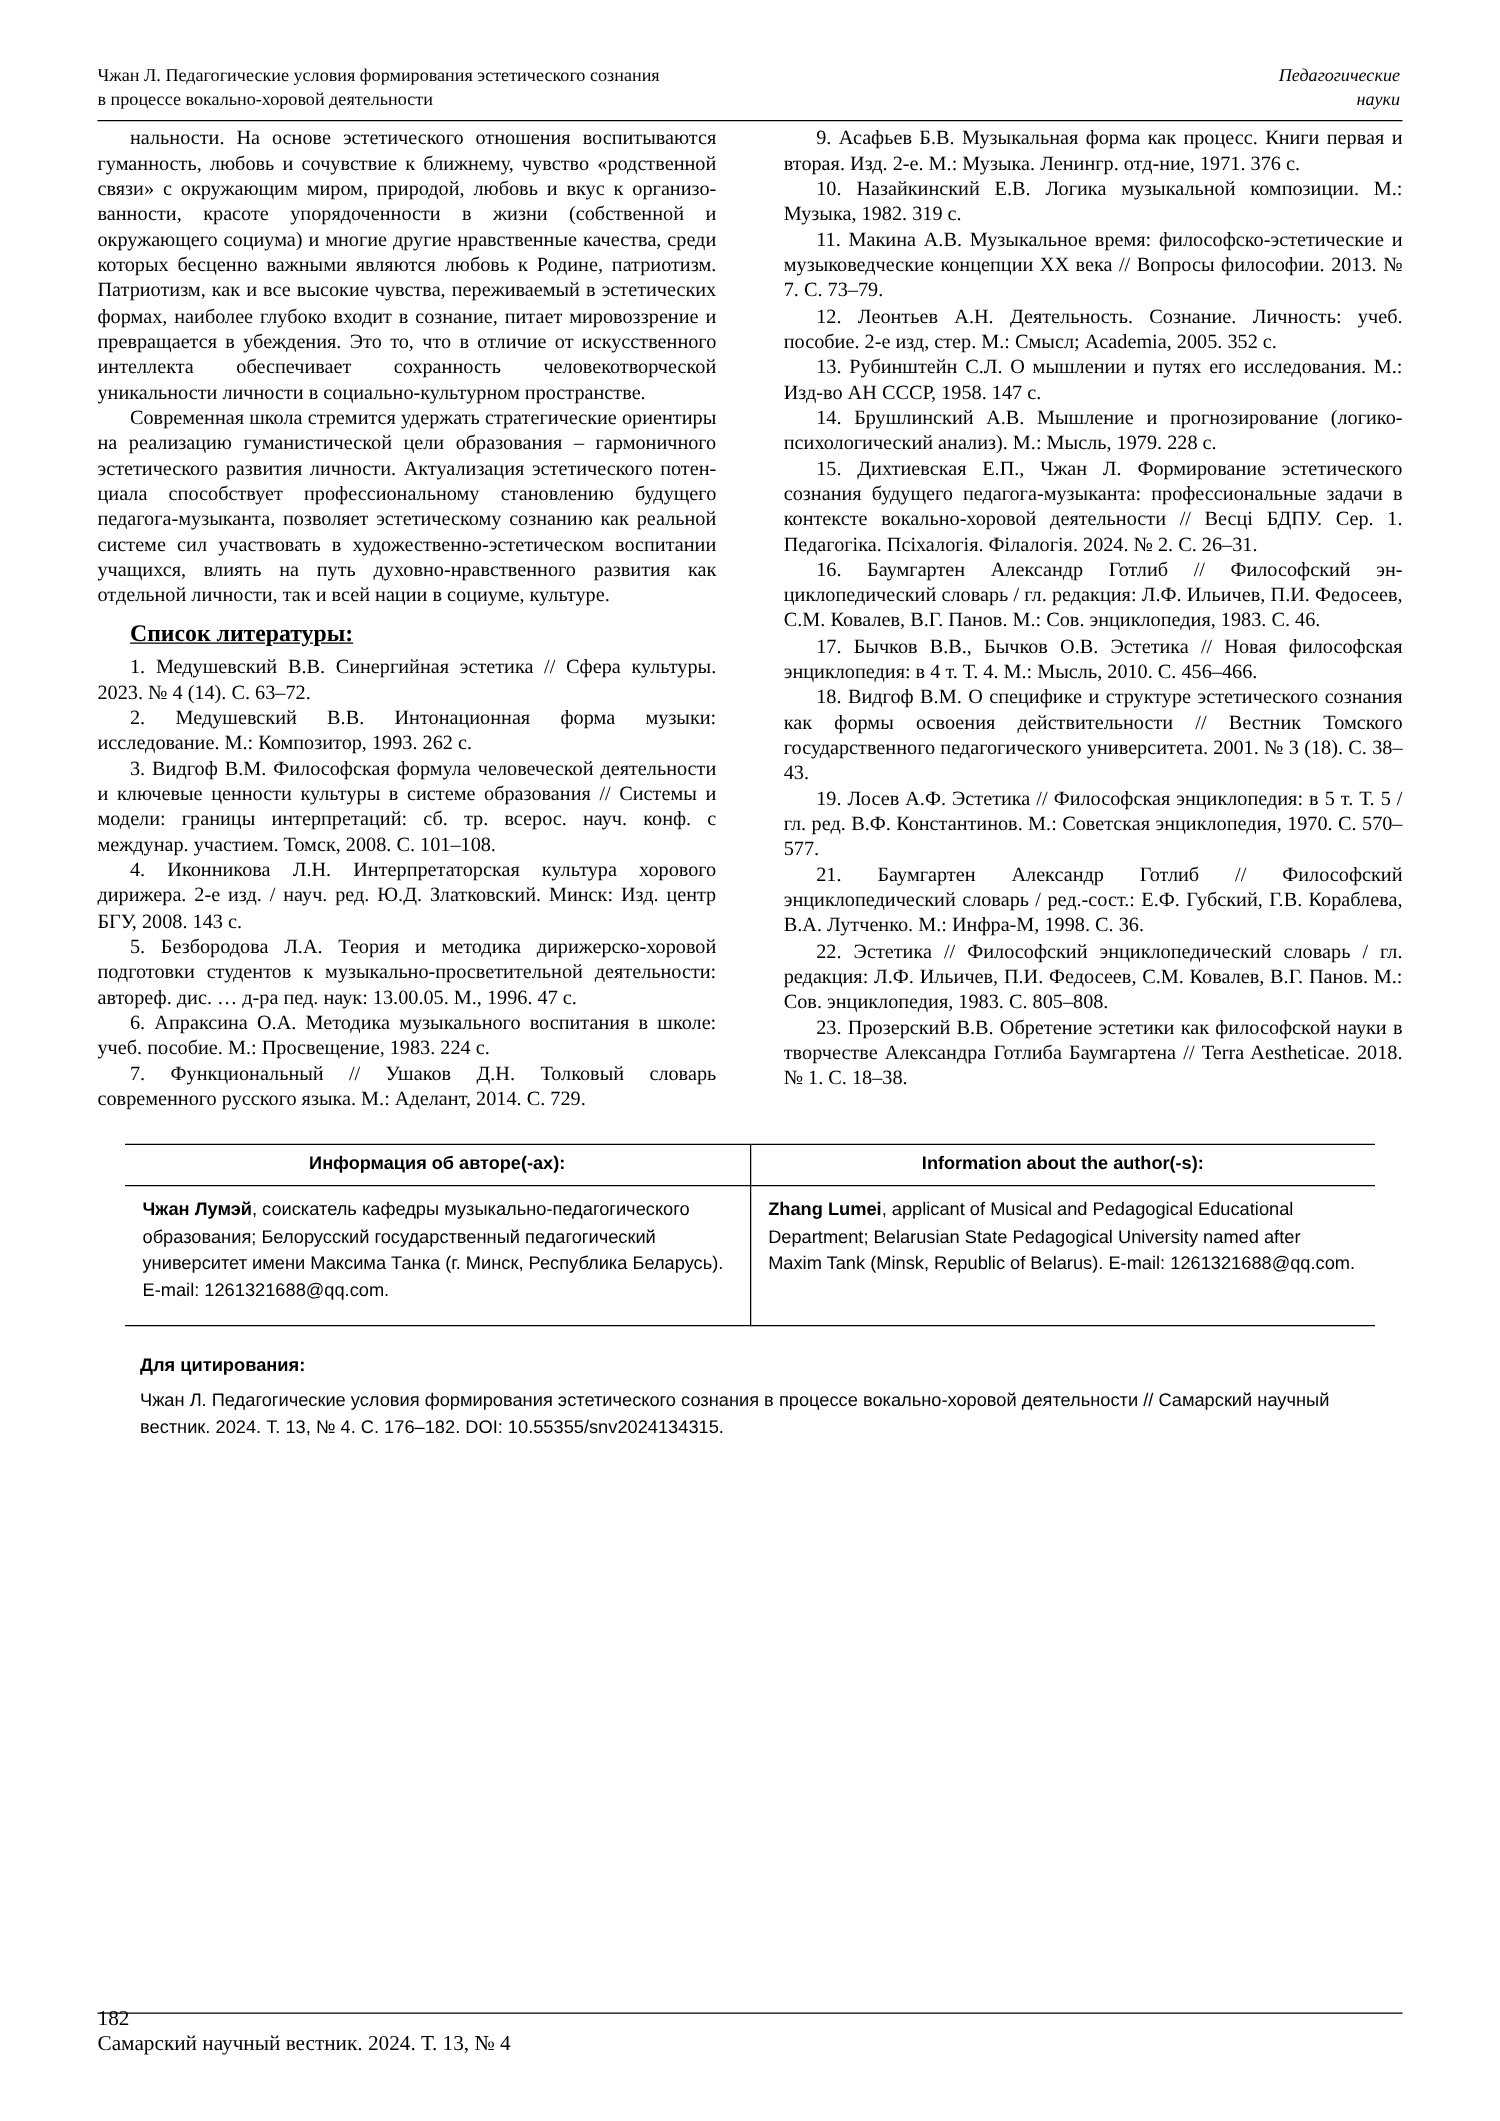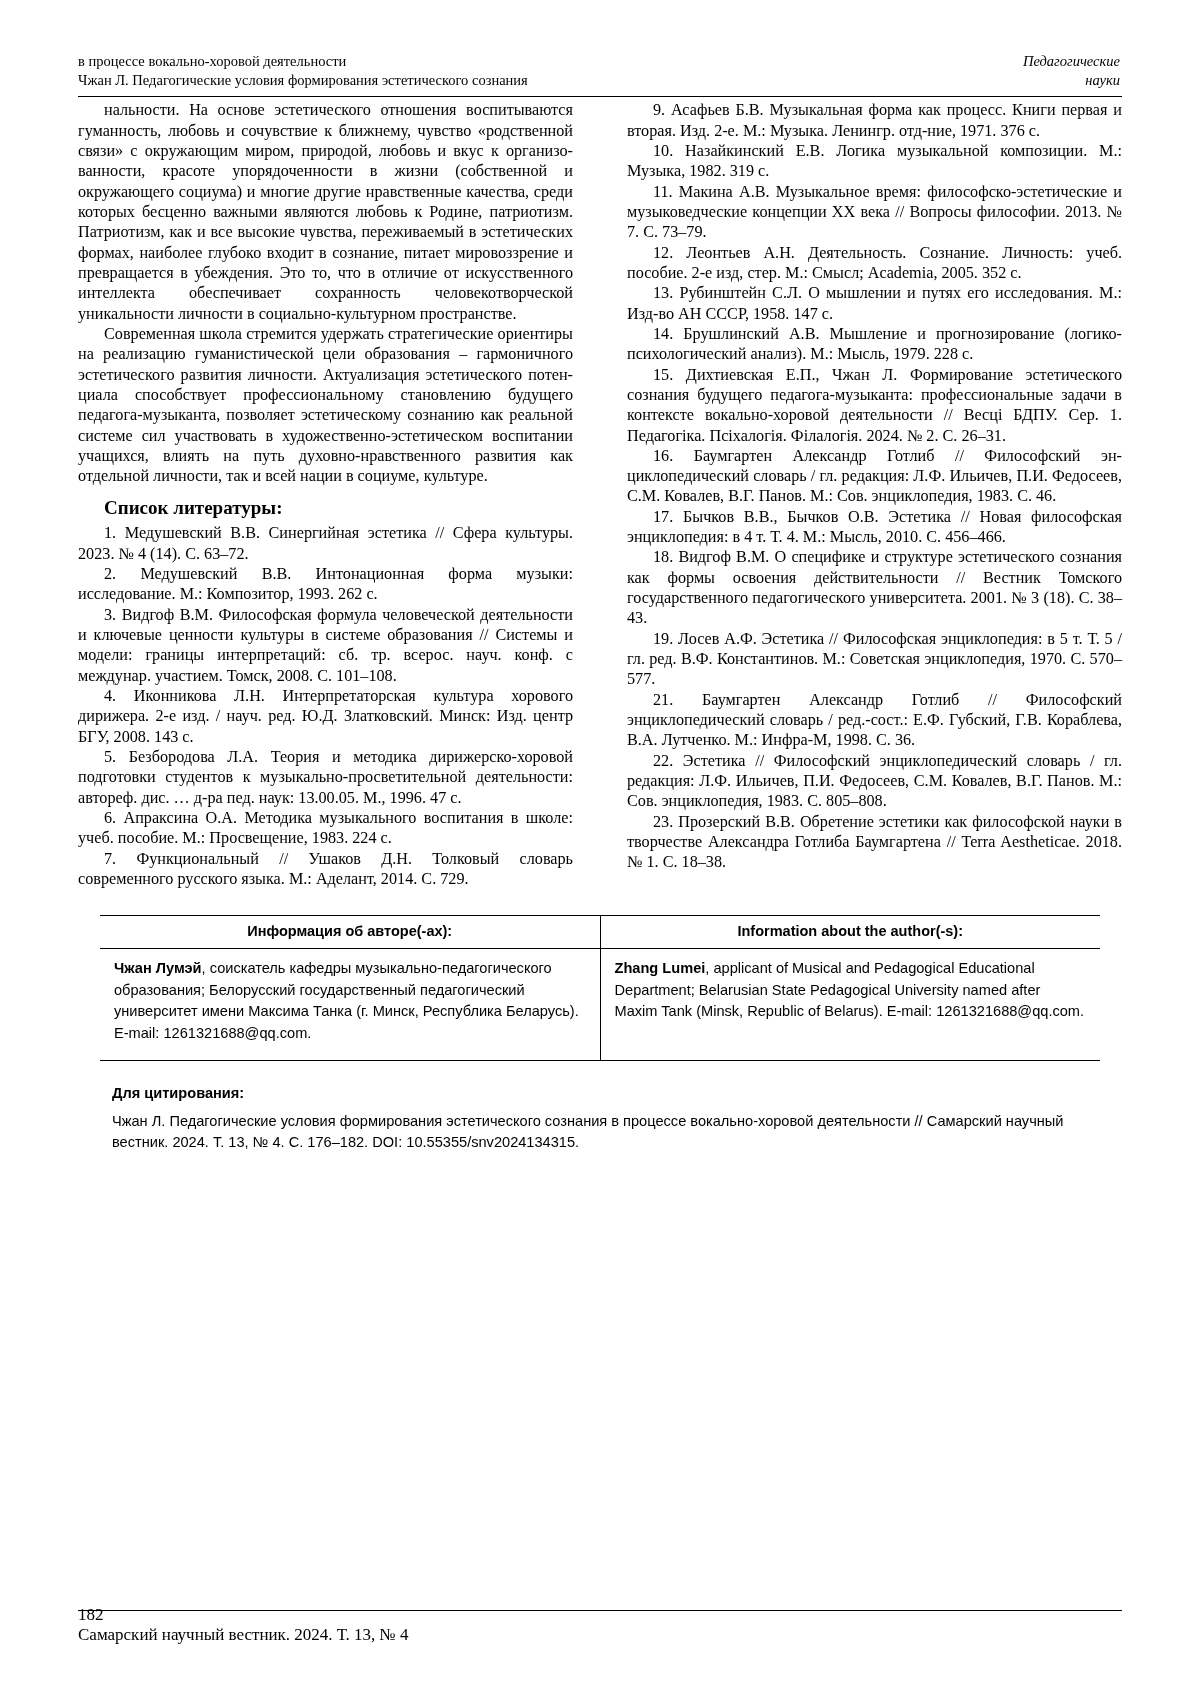--- a/index.html
+++ b/index.html
@@ -59,20 +59,21 @@
   .col p {
     margin: 0;
     text-indent: 26px;
   }
   h2.refs-title {
     font-size: 19px;
     font-weight: bold;
     margin: 10px 0 3px 0;
     text-indent: 26px;
     text-align: left;
+    text-decoration: underline;
   }
   
   .author-table {
     margin: 26px 28px 0 28px;
     border-collapse: collapse;
     width: calc(100% - 56px);
     font-family: "Liberation Sans", sans-serif;
   }
   .author-table td {
     vertical-align: top;
@@ -133,22 +134,22 @@
   .footer-right {
   }
 </style>
 </head>
 <body>
 
 <div class="page">
 
   <div class="runhead">
     <div class="runhead-left">
+      <div>Чжан Л. Педагогические условия формирования эстетического сознания</div>
       <div>в процессе вокально-хоровой деятельности</div>
-      <div>Чжан Л. Педагогические условия формирования эстетического сознания</div>
     </div>
     <div class="runhead-right">
       <div>Педагогические</div>
       <div>науки</div>
     </div>
   </div>
   <div class="runhead-rule"></div>
 
   <div class="columns">
 

